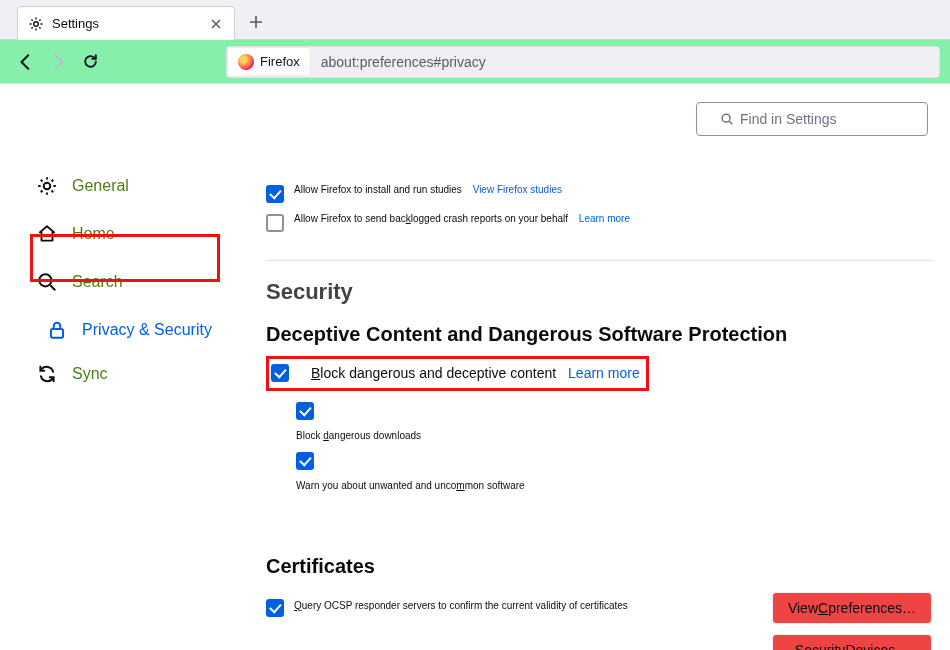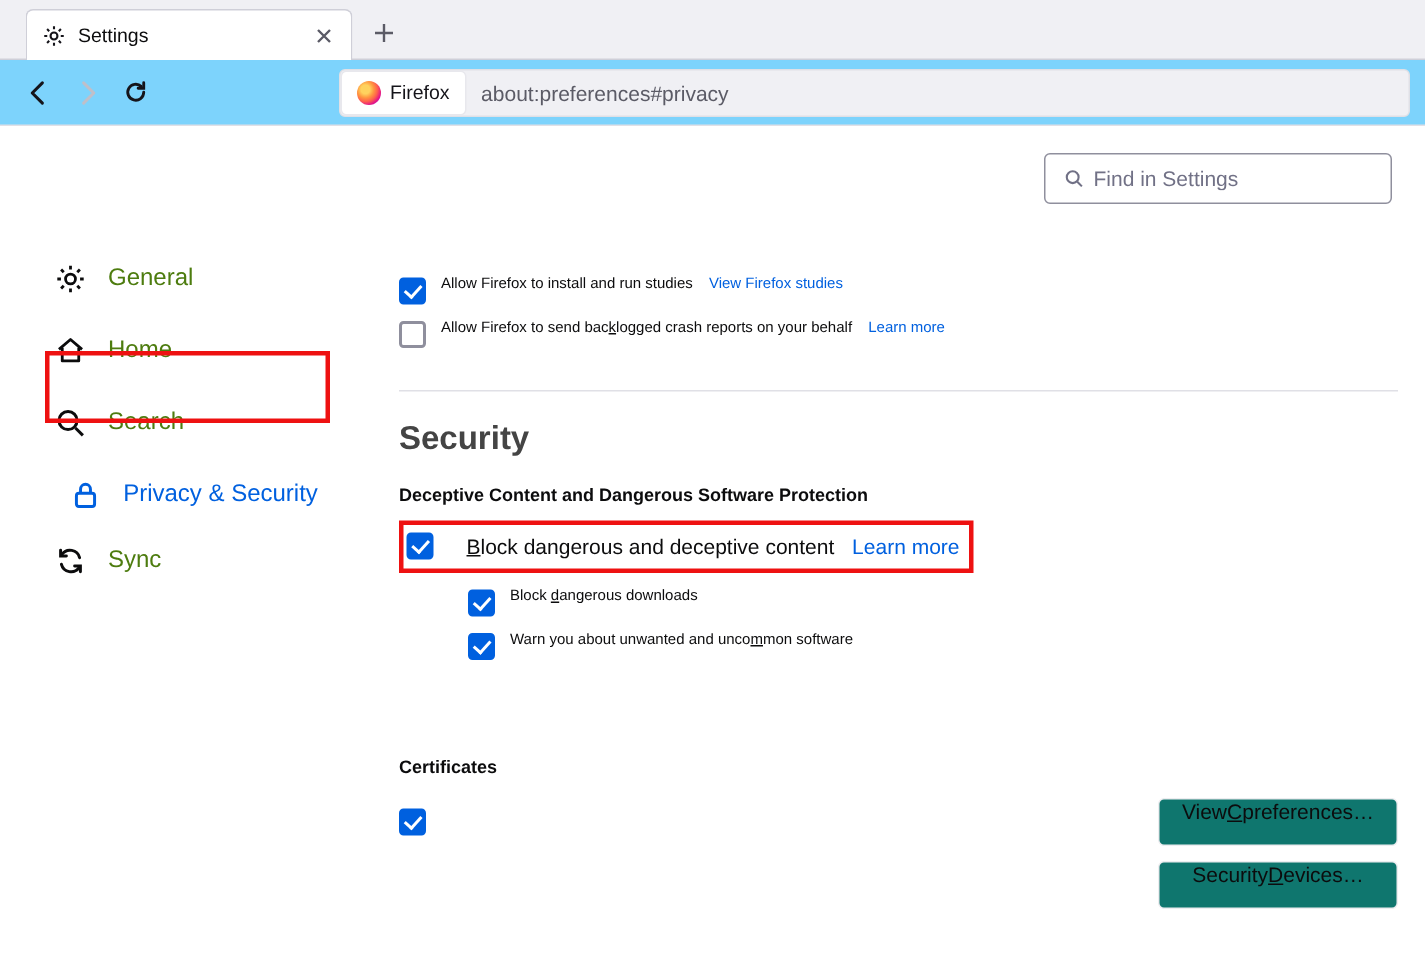--- a/index.html
+++ b/index.html
@@ -36,21 +36,21 @@
       position: relative;
       top: 1px;
     }
     .tab .favicon { width: 16px; height: 16px; display:flex; align-items:center; justify-content:center;}
     .tab .title { flex: 1; }
     .tab .close { width: 16px; height:16px; display:flex; align-items:center; justify-content:center; color:#5b5b66; cursor:pointer;}
     .new-tab-btn { width:30px; height:30px; display:flex; align-items:center; justify-content:center; font-size:18px; color:#5b5b66; cursor:pointer; margin-left:6px; margin-bottom:2px;}
     
     .toolbar {
       height: 44px;
-      background: #7dd3fc;
+      background: #86efac;
       border-bottom: 1px solid #e0e0e6;
       display:flex;
       align-items:center;
       padding: 0 10px;
       gap: 0;
     }
     .nav-btn { width:32px; height:32px; border-radius:4px; display:flex; align-items:center; justify-content:center; color:#5b5b66; cursor:pointer;}
     .nav-btn.disabled { color: #bfbfc9; cursor:default;}
     .urlbar {
       flex:1;
@@ -106,48 +106,48 @@
       padding: 18px 18px 0 36px;
       overflow:auto;
       position:relative;
     }
     .search-wrap { display:flex; justify-content:flex-end; padding-right:4px;}
     .search-box {
       width: 232px; height:34px;
       border:1px solid #8f8f9d;
       border-radius:4px;
       display:flex; align-items:center;
-      padding:0 12px; gap:6px;
+      padding:0 23px; gap:6px;
       color:#5b5b66;
     }
     .search-box input{ border:none; outline:none; width:100%; font-size:14px; color:#0c0c0d; background:transparent;}
     .search-box input::placeholder{ color:#717186;}
     .row { display:flex; align-items:flex-start; gap:10px; margin: 10px 0; font-size:10px;}
     .chk {
       width:18px; height:18px; border:2px solid #0060df; border-radius:3px;
       display:inline-flex; align-items:center; justify-content:center;
       flex-shrink:0; cursor:pointer; margin-top:1px;
     }
     .chk.checked { background:#0060df; }
     .chk.checked::after{ content:""; width:9px; height:5px; border:2px solid #fff; border-top:none; border-right:none; transform: rotate(-48deg) translate(1px,-1px);}
     .chk.unchecked { border-color:#8f8f9d; }
     .link { color:#0060df; cursor:pointer; margin-left:8px;}
     .ulchar { text-decoration: underline; }
     hr.sep { border:none; border-top:1px solid #e0e0e6; margin: 28px 0 18px 0;}
     h2.section { font-size:22px; font-weight:600; color:#444; margin-bottom:18px;}
-    h3.sub { font-size:12px; font-weight:700; margin: 14px 0 10px 0;}
-    .indent { margin-left: 46px; }
+    h3.sub { font-size:20px; font-weight:700; margin: 14px 0 10px 0;}
+    .indent { margin-left: 30px; flex-direction: column; }
     .hl-block { border:3px solid #e11; padding:4px 6px 6px 2px; display:inline-flex; align-items:center; gap:22px;}
     .cert-block { display:flex; gap:16px; }
     .cert-block .left { flex:1; }
     .btn-col { width:160px; display:flex; flex-direction:column; gap:10px; margin-top:4px;}
     .btn {
-      height:32px; background:#0f766e; border:1px solid #ededf0; border-radius:4px;
+      height:32px; background:#ef4444; border:1px solid #ededf0; border-radius:4px;
       font-size:14px; cursor:pointer; padding:0 10px; text-align:center;
-      display:flex; align-items:flex-start; justify-content:center; white-space:nowrap;
+      display:flex; align-items:center; justify-content:center; white-space:nowrap;
     }
     svg { display:block; }
   </style>
 </head>
 <body>
 
 <div class="tabstrip">
   <div class="tab">
     <span class="favicon">
       <svg viewBox="0 0 16 16" width="16" height="16" fill="none" stroke="#15141a" stroke-width="1.4">
@@ -307,20 +307,23 @@
       </span>
     </div>
 
     <div style="height:40px"></div>
 
     <h3 class="sub">Certificates</h3>
     <div class="cert-block">
       <div class="left">
         <div class="row">
           <span class="chk checked"></span>
+          <span style="max-width:440px; line-height:1.55;">
+            <span class="ulchar">Q</span><span>uery OCSP responder servers to confirm the current validity of certificates</span>
+          </span>
         </div>
       </div>
       <div class="btn-col">
         <div class="btn">
           <span>View </span>
             <span class="ulchar">C</span>
             <span>preferences…</span>
         </div>
         <div class="btn">
           <span>Security </span>

